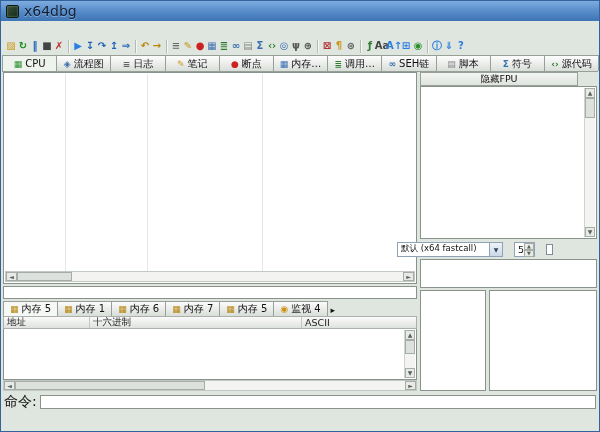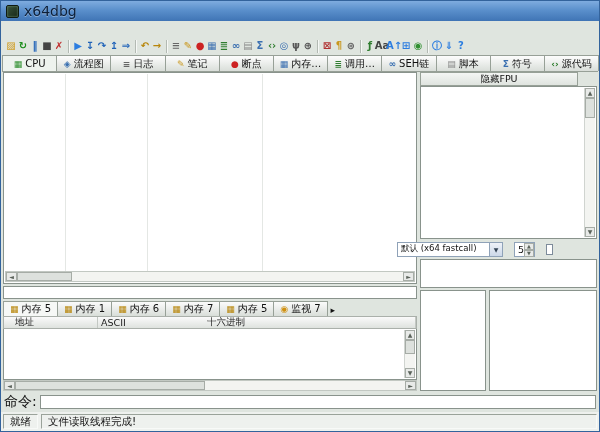--- a/index.html
+++ b/index.html
@@ -260,29 +260,29 @@
     <div class="dump-tab">
       <span class="tab-glyph" style="color: rgb(184, 134, 11);">▦</span>
       <span>内存 7</span>
     </div>
     <div class="dump-tab">
       <span class="tab-glyph" style="color: rgb(184, 134, 11);">▦</span>
       <span>内存 5</span>
     </div>
     <div class="dump-tab">
       <span class="tab-glyph" style="color: rgb(208, 144, 16);">◉</span>
-      <span>监视 7</span>
+      <span>监视 4</span>
     </div>
     <span class="dump-overflow">▸</span>
   </div>
 
   <div class="dump-header">
-    <span class="dh-cell" style="width:86px;margin-left:8px;">地址</span>
+    <span class="dh-cell" style="width:86px;">地址</span>
+    <span class="dh-cell" style="width:212px;">十六进制</span>
     <span class="dh-cell" style="flex:1; border-right:none;">ASCII</span>
-    <span class="dh-cell" style="width:212px;">十六进制</span>
   </div>
 
   <div class="panel" style="top:328px; left:2px; width:414px; height:51px; border-top:none;">
     <div class="vscroll">
       <span class="sb-btn">▲</span>
       <span class="v-thumb" style="height:14px;"></span>
       <span class="v-track"></span>
       <span class="sb-btn">▼</span>
     </div>
   </div>
@@ -324,18 +324,14 @@
   <div class="panel" style="top:258px; left:419px; width:177px; height:29px;"></div>
 
   <div class="panel" style="top:289px; left:419px; width:66px; height:101px;"></div>
   <div class="panel" style="top:289px; left:488px; width:108px; height:101px;"></div>
 
   <div class="command-row">
     <span class="command-label">命令:</span>
     <input class="command-input" type="text" value="" style="">
   </div>
 
-  <div class="statusbar">
-    <span class="status-box">就绪</span>
-    <span class="status-box status-msg">文件读取线程完成!</span>
-  </div>
 
 </div>
 
 </body></html>

